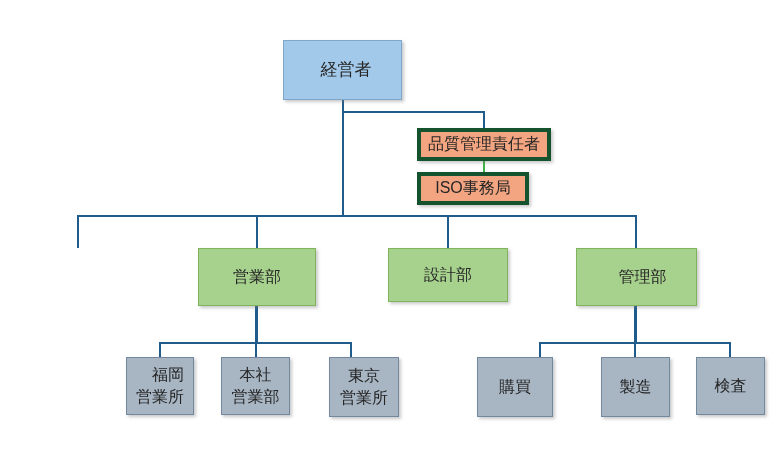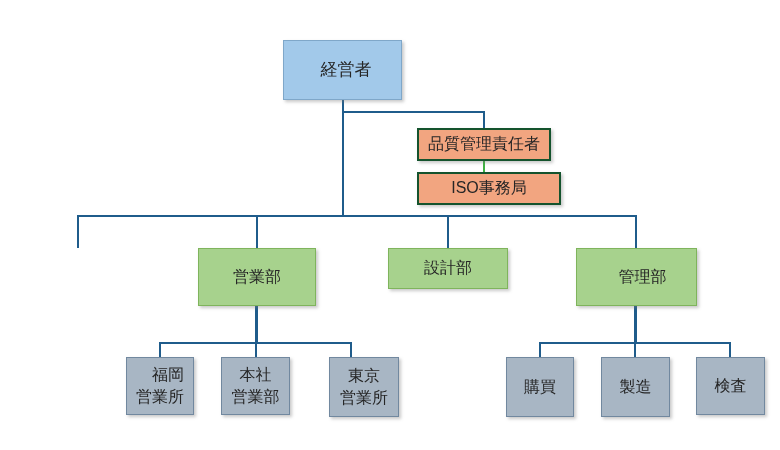--- a/index.html
+++ b/index.html
@@ -21,21 +21,21 @@
     box-shadow:2px 2px 3px rgba(120,120,120,0.40);
   }
   .node.blue{
     background:#A2C9EA;
     border:1px solid #7FA7C9;
     font-size:17px;
     padding-left:7px;
   }
   .node.orange{
     background:#F2A580;
-    border:2px solid #14532d;
+    border:4px solid #14532d;
     font-size:16px;
   }
   .node.green{
     background:#A7D28D;
     border:1px solid #7FB45C;
     font-size:16px;
   }
   .node.gray{
     background:#A8B6C4;
     border:1px solid #71889F;
@@ -43,29 +43,29 @@
   }
   .line{position:absolute;background:#1F5C8B;}
   .line.h{height:2px;}
   .line.v{width:2px;}
   .line.v.thick{width:3px;}
   .line.green-line{background:#3FB243;}
 
   
   #n-ceo     {left:283px;top:40px; width:119px;height:60px;}
   #n-qm      {left:417px;top:128px;width:134px;height:33px;}
-  #n-iso     {left:417px;top:172px;width:144px;height:33px;}
+  #n-iso     {left:417px;top:172px;width:112px;height:33px;}
   #n-soumu   {left:16px; top:248px;width:124px;height:58px;}
   #n-eigyo   {left:198px;top:248px;width:118px;height:58px;}
-  #n-sekkei  {left:388px;top:248px;width:120px;height:41px;}
+  #n-sekkei  {left:388px;top:248px;width:120px;height:54px;}
   #n-kanri   {left:576px;top:248px;width:121px;height:58px;padding-left:12px;}
   #n-fukuoka {left:126px;top:357px;width:68px; height:58px;text-align:right;}
   #n-honsha  {left:221px;top:357px;width:69px; height:58px;}
   #n-tokyo   {left:329px;top:357px;width:70px; height:60px;}
-  #n-kobai   {left:506px;top:357px;width:68px; height:60px;}
+  #n-kobai   {left:477px;top:357px;width:76px; height:60px;}
   #n-seizo   {left:601px;top:357px;width:69px; height:60px;}
   #n-kensa   {left:696px;top:357px;width:69px; height:58px;}
 </style>
 </head>
 <body>
 
 <div class="canvas">
 
   <div class="line v" style="left:342px;top:100px;height:115px"></div>
   <div class="line h" style="left:342px;top:111px;width:142px"></div>

